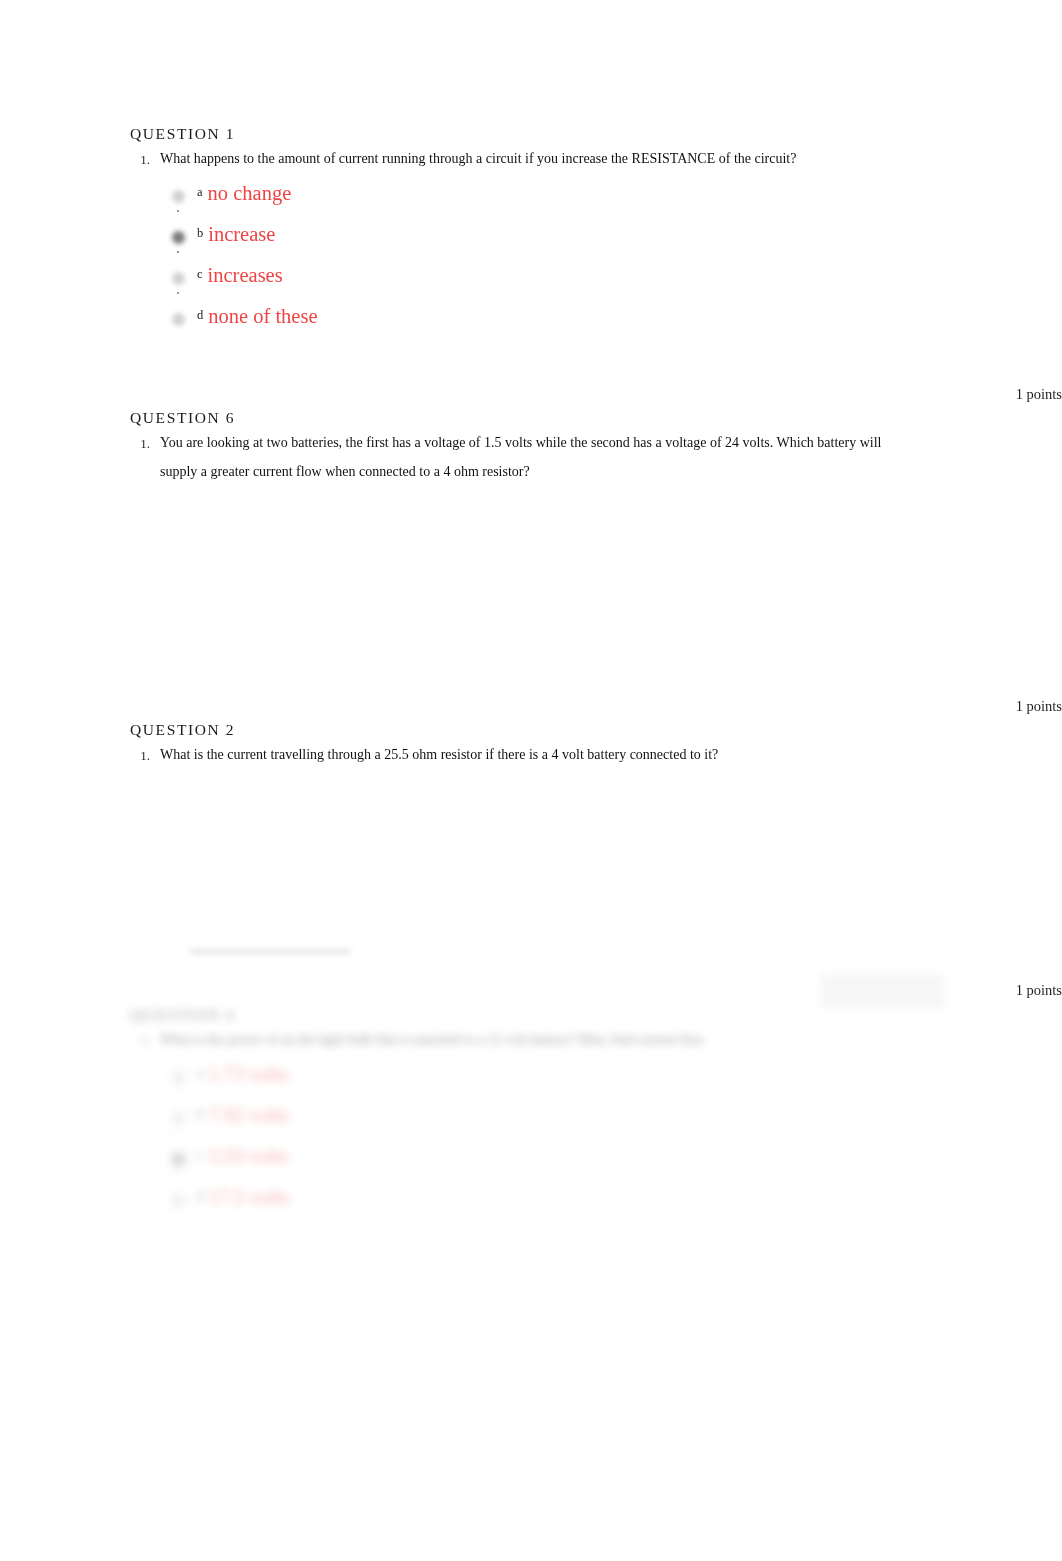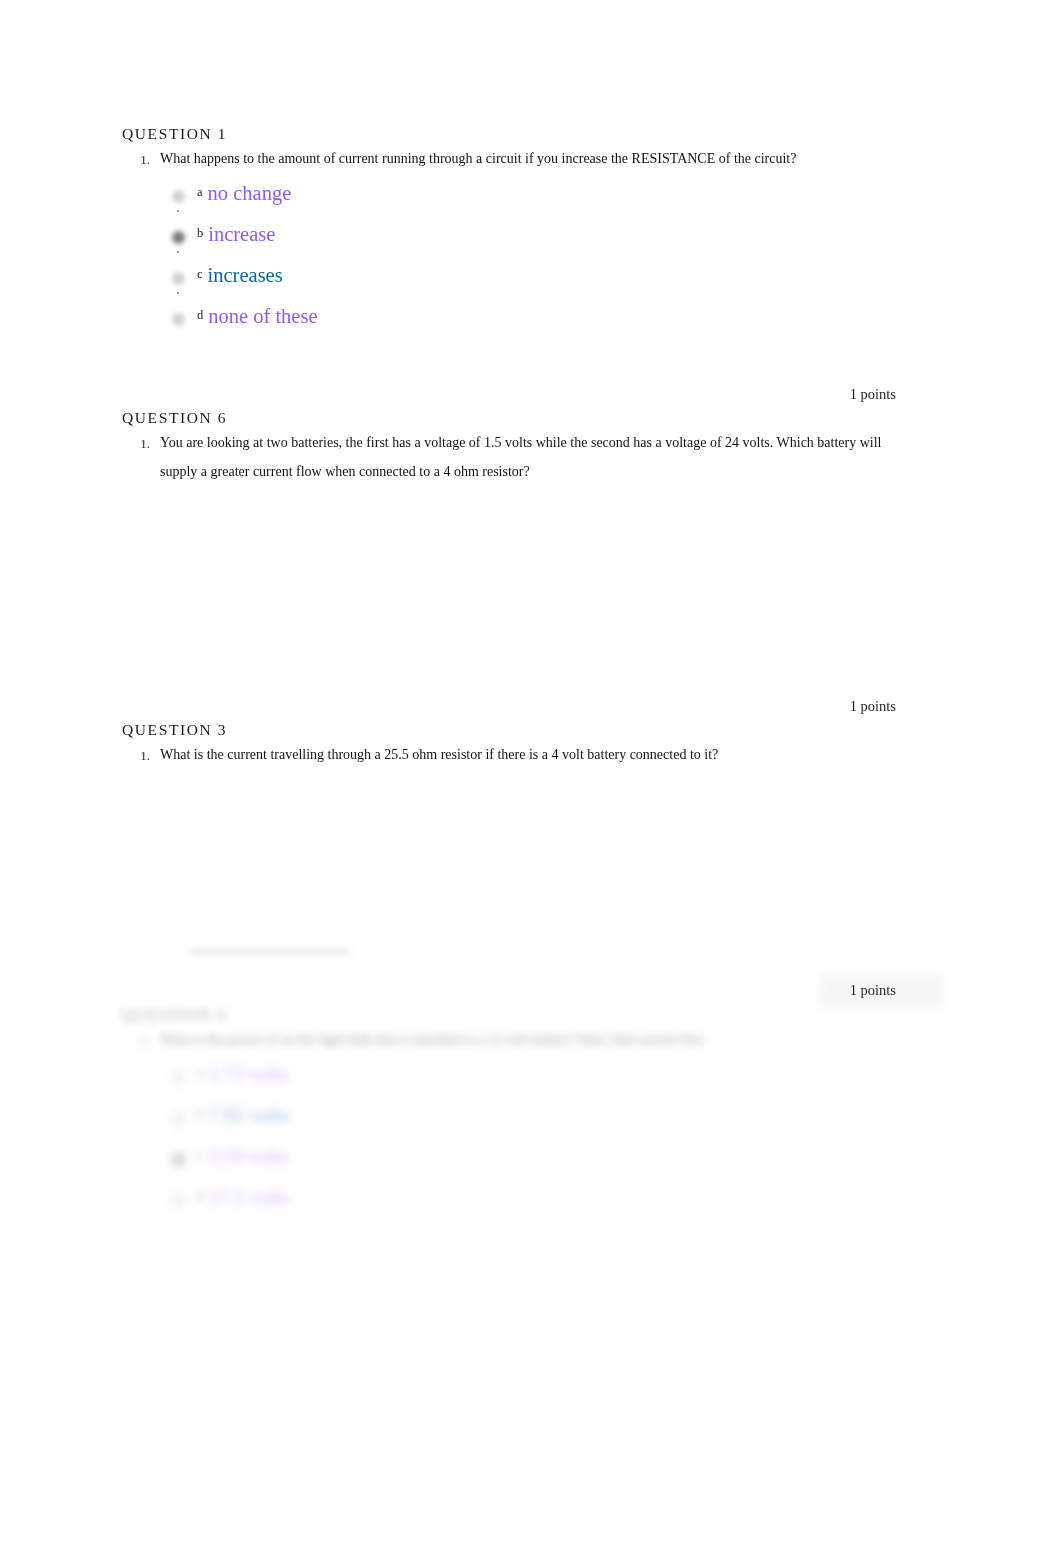--- a/index.html
+++ b/index.html
@@ -24,21 +24,21 @@
   }
 
   
   .q-block { position: absolute; left: 122px; width: 800px; }
 
   .q-header {
     font-family: "Liberation Serif", "DejaVu Serif", serif;
     font-size: 15.5px;
     letter-spacing: 1.6px;
     color: #1a1a1a;
-    margin: 0 0 2px 0;
+    margin: 0 0 2px 8px;
     white-space: nowrap;
   }
 
   .q-body { display: flex; align-items: flex-start; }
 
   .q-num {
     font-size: 13px;
     color: #2a2a2a;
     width: 38px;
     flex: 0 0 38px;
@@ -100,31 +100,30 @@
     font-size: 12.5px;
     line-height: 12px;
     margin-top: 6px;
     margin-right: 5px;
     color: #1a1a1a;
   }
 
   .ans-text {
     font-size: 20.5px;
     line-height: 26px;
-    color: #8b5cf6;
-  }
-  .ans-text.correct { color: #0369a1; }
+    color: #ef4444;
+  }
+  .ans-text.correct { color: #ef4444; }
 
   
   .points {
     position: absolute;
     right: 0;
     width: 1062px;
     text-align: right;
-    padding-right: 166px;
     box-sizing: border-box;
     font-size: 14.5px;
     color: #1f1f1f;
   }
   .faded-strong { filter: blur(4.2px); opacity: 0.42; }
 
   .ghost-rule {
     position: absolute;
     left: 190px;
     top: 950px;
@@ -187,21 +186,21 @@
     <div class="q-header">QUESTION 6</div>
     <div class="q-body">
       <div class="q-num">1.</div>
       <div class="q-text">You are looking at two batteries, the first has a voltage of 1.5 volts while the second has a voltage of 24 volts. Which battery will supply a greater current flow when connected to a 4 ohm resistor?</div>
     </div>
   </div>
 
   <div class="points" style="top:698px;">1 points</div>
 
   <div class="q-block" style="top:721px;">
-    <div class="q-header">QUESTION 3</div>
+    <div class="q-header">QUESTION 2</div>
     <div class="q-body">
       <div class="q-num">1.</div>
       <div class="q-text">What is the current travelling through a 25.5 ohm resistor if there is a 4 volt battery connected to it?</div>
     </div>
   </div>
 
   <div class="ghost-rule"></div>
   <div class="ghost-box"></div>
 
   <div class="points" style="top:982px;">1 points</div>

